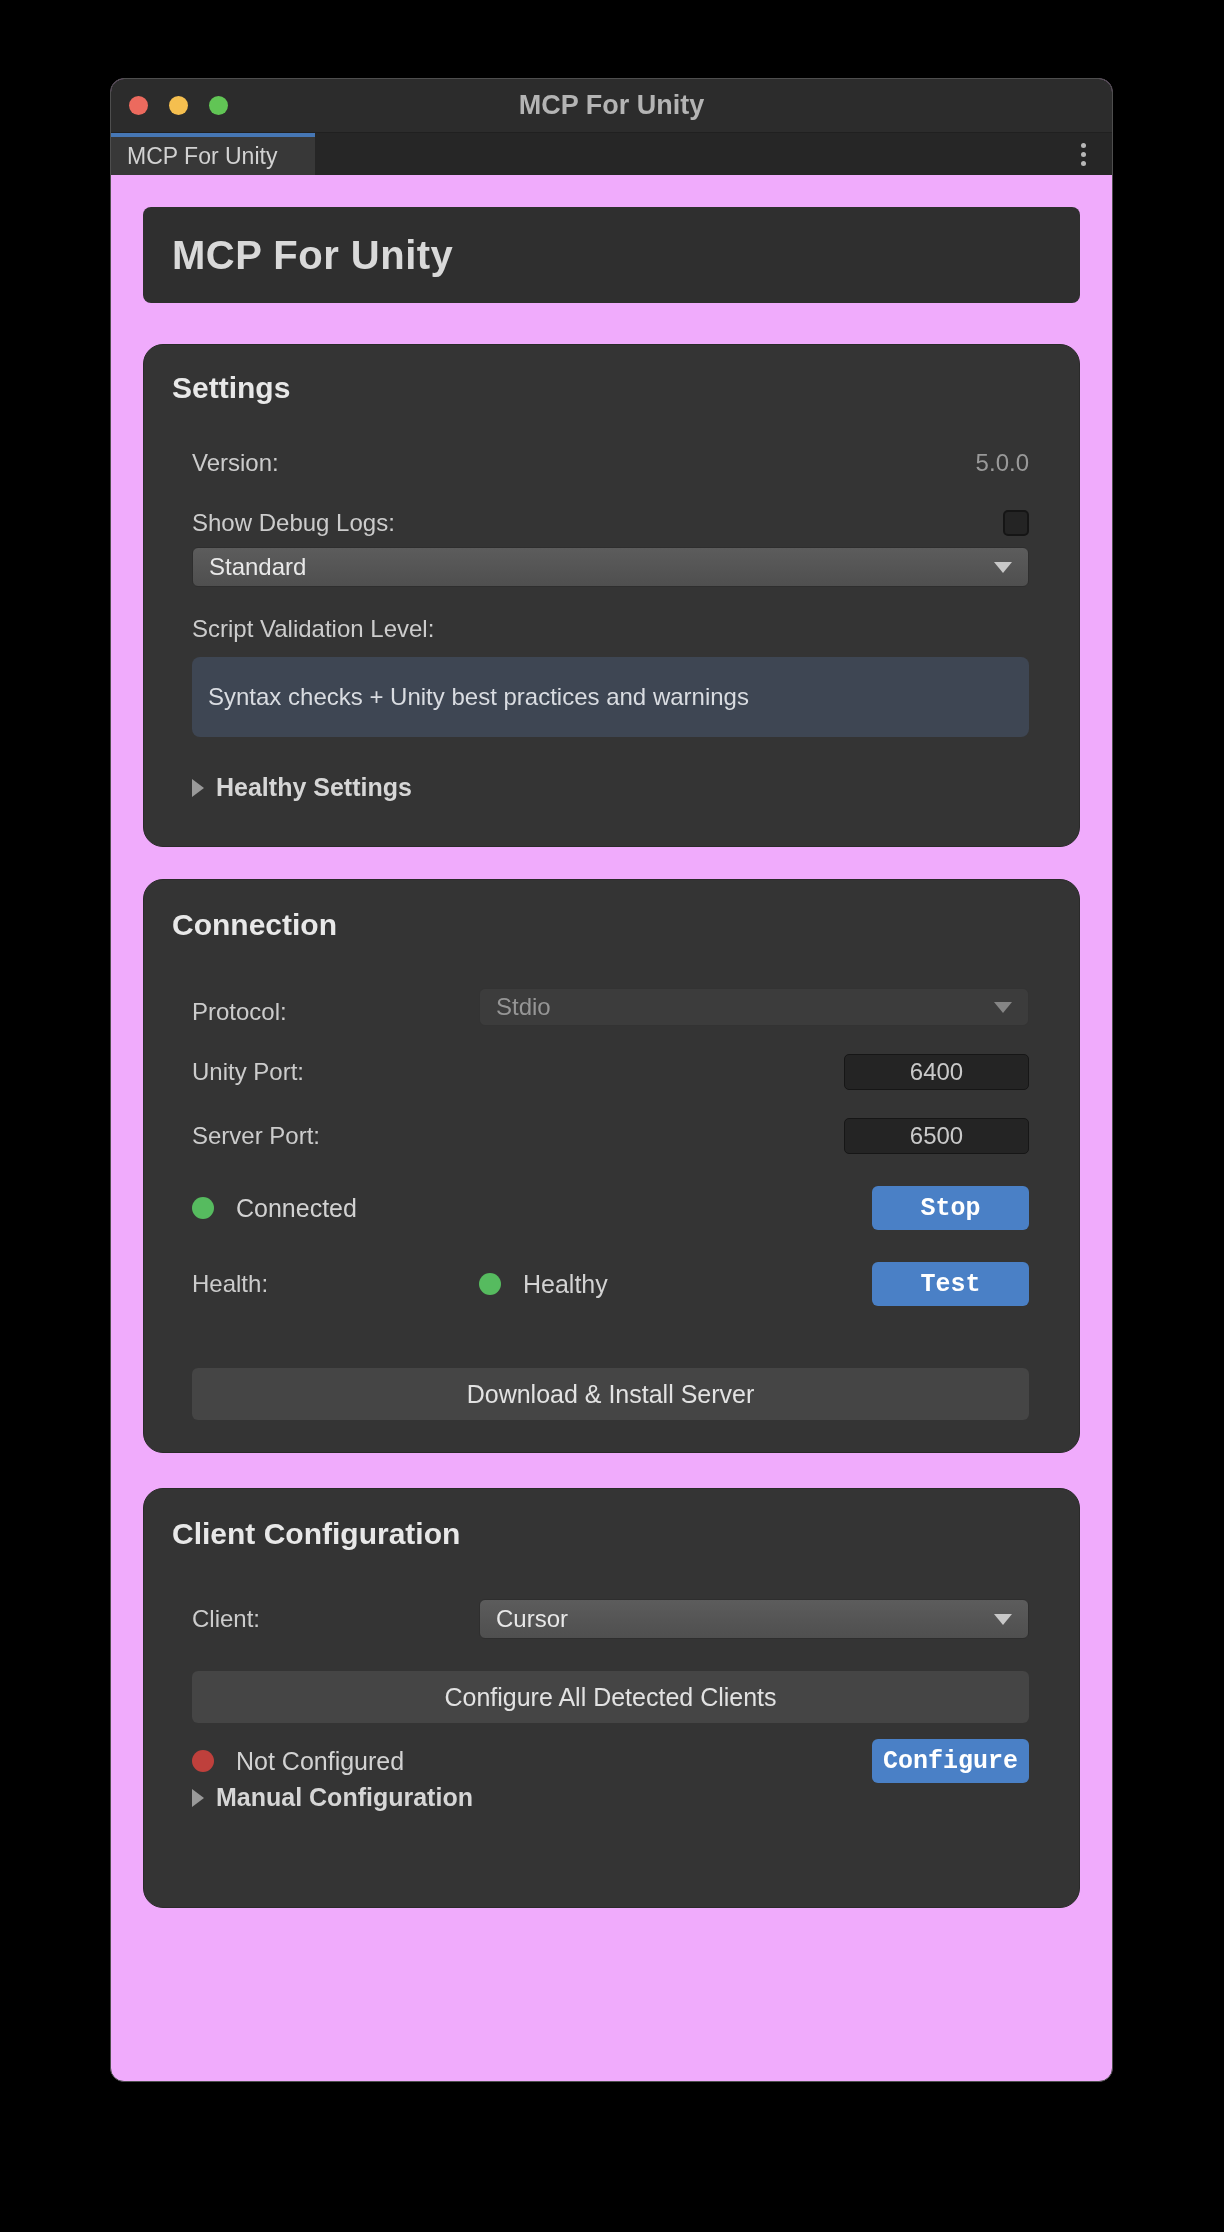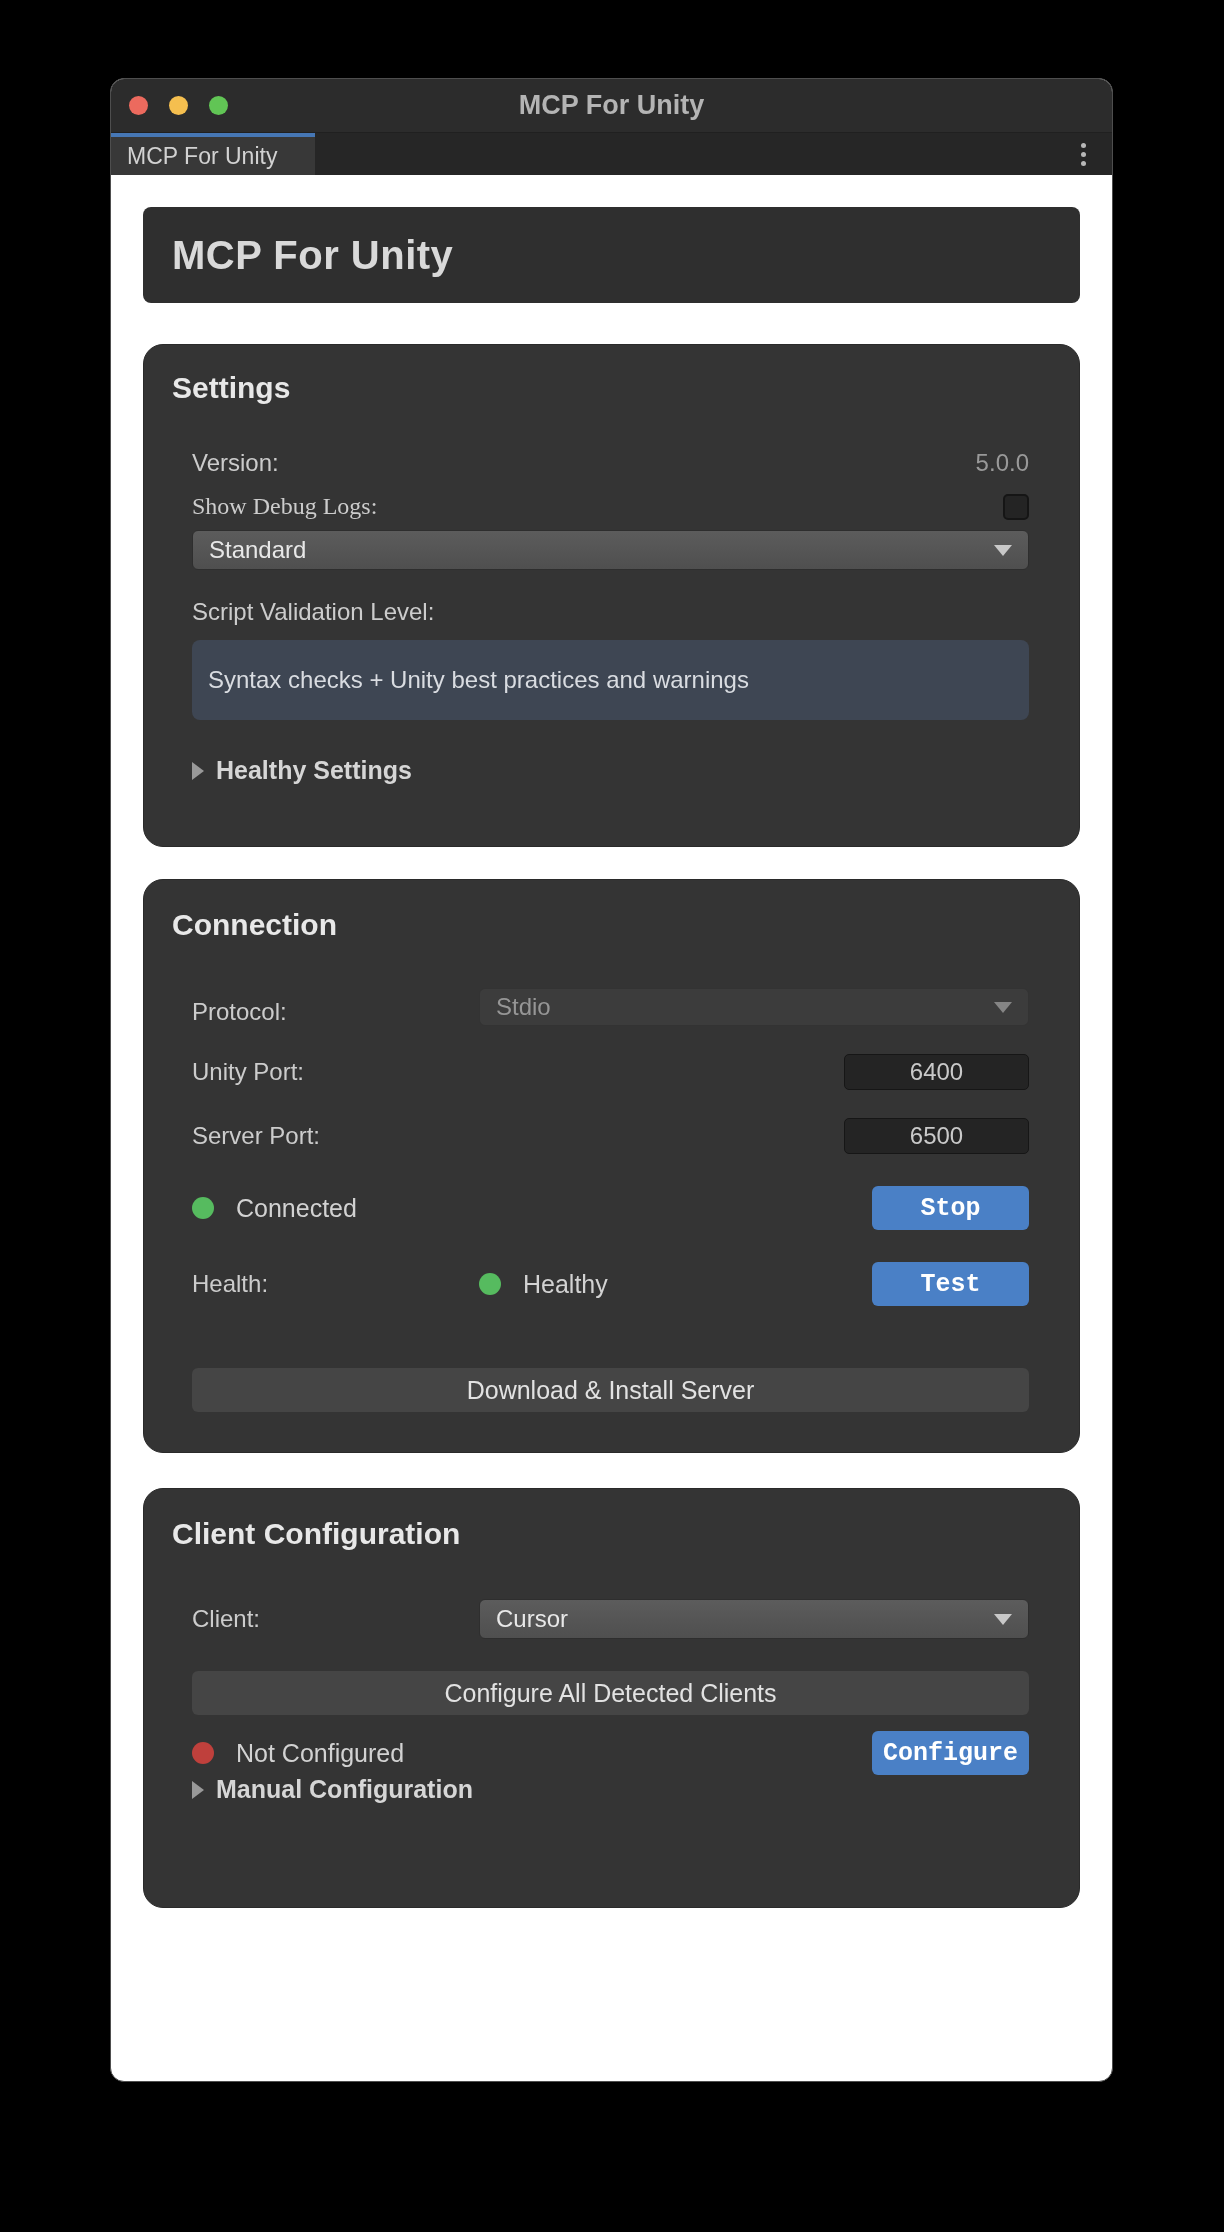--- a/index.html
+++ b/index.html
@@ -2,21 +2,21 @@
 <html><head>
 <meta charset="utf-8">
 <style>
   * { margin:0; padding:0; box-sizing:border-box; }
   html,body { width:1224px; height:2232px; background:#000; font-family:"Liberation Sans", sans-serif; }
   body { position:relative; overflow:hidden; }
 
   
   .window {
     position:absolute; left:110px; top:78px; width:1003px; height:2004px;
-    background:#ffffff; border-radius:14px; border:1px solid #4e4e4e;
+    background:#f0abfc; border-radius:14px; border:1px solid #4e4e4e;
     overflow:hidden; box-shadow:0 14px 40px rgba(0,0,0,.6);
   }
 
   
   .titlebar {
     position:relative; height:54px; background:#2c2c2c;
     border-bottom:1px solid #202020;
     display:flex; align-items:center; justify-content:center;
   }
   .traffic { position:absolute; left:18px; top:0; height:100%; display:flex; align-items:center; gap:21px; }
@@ -112,21 +112,21 @@
     font-family:"Liberation Sans", sans-serif; outline:none;
   }
 
   
   .btn-blue {
     width:157px; height:44px; border:none; border-radius:6px;
     background:#4a80c6; color:#ffffff; font-size:25px; font-weight:bold;
     font-family:Liberation Mono, monospace; cursor:pointer;
   }
   .btn-wide {
-    width:100%; height:44px; border:none; border-radius:6px;
+    width:100%; height:52px; border:none; border-radius:6px;
     background:#454545; color:#e2e2e2; font-size:25px;
     font-family:"Liberation Sans", sans-serif; cursor:pointer;
   }
 
   
   .dot { width:22px; height:22px; border-radius:50%; }
   .dot.green { background:#56bb5f; }
   .dot.red   { background:#bf403c; }
   .status-text { font-size:25px; color:#d2d2d2; margin-left:22px; }
 </style>
@@ -163,21 +163,21 @@
 
     <div class="card card-settings">
       <h2>Settings</h2>
       <div class="rows">
         <div class="row" style="margin-top:44px;">
           <span class="label">Version:</span>
           <span class="spacer"></span>
           <span class="muted-value">5.0.0</span>
         </div>
 
-        <div class="row" style="margin-top:16px;font-family:Liberation Serif, serif;">
+        <div class="row" style="margin-top:32px;">
           <span class="label">Show Debug Logs:</span>
           <span class="spacer"></span>
           <span class="checkbox"></span>
         </div>
 
         <div class="row" style="margin-top:10px;">
           <div class="dropdown">
             <span>Standard</span>
             <span class="arrow"></span>
           </div>

